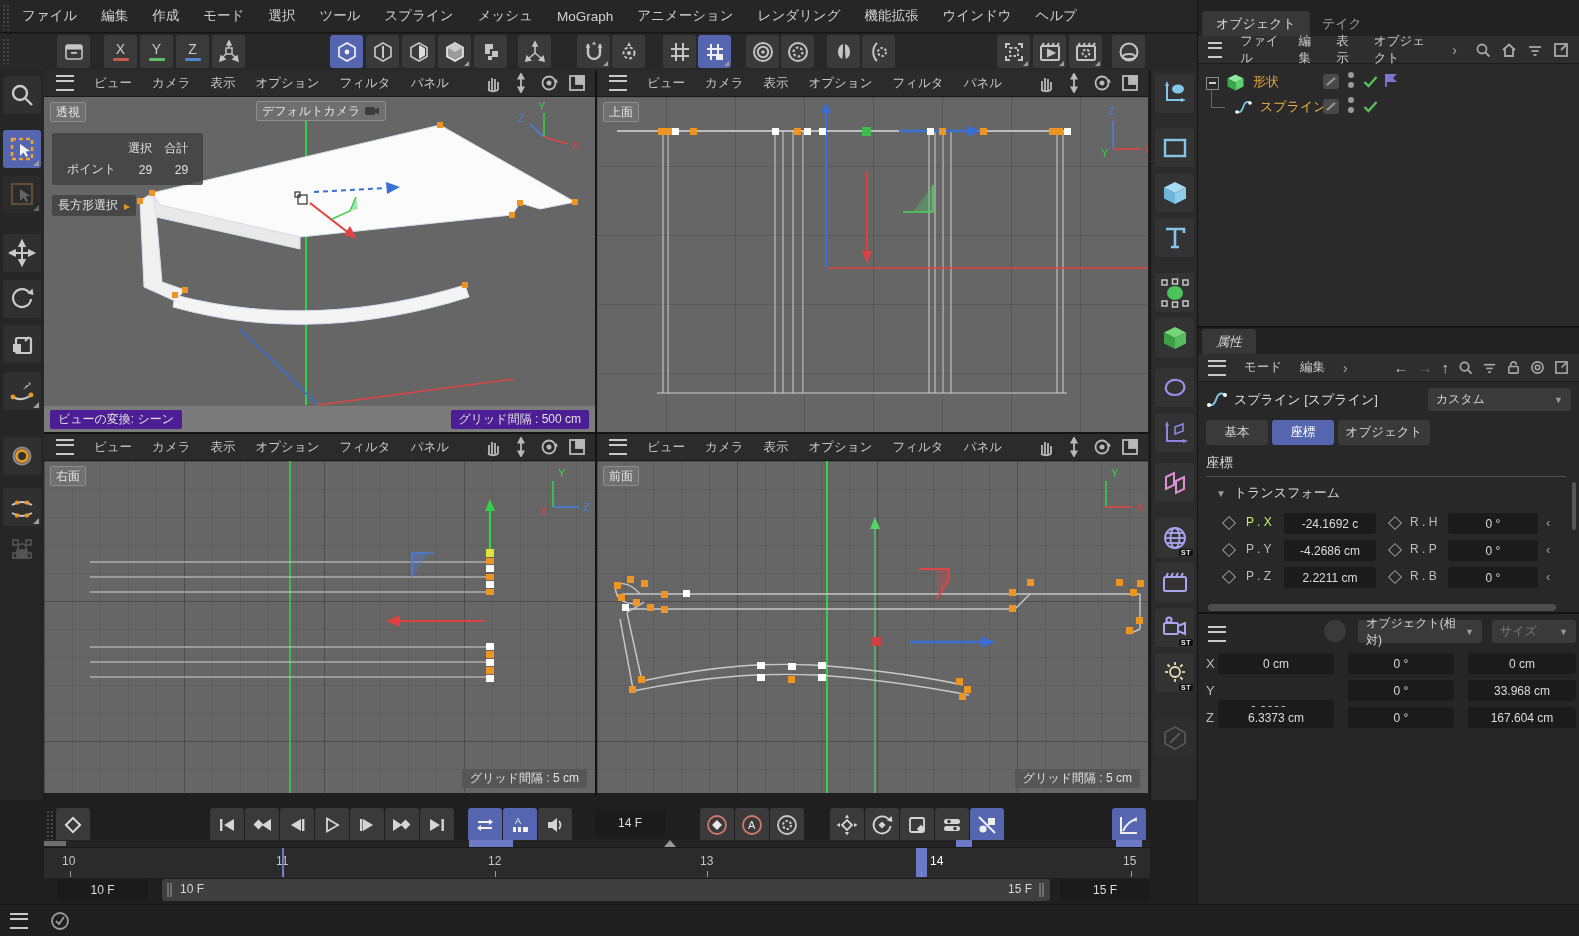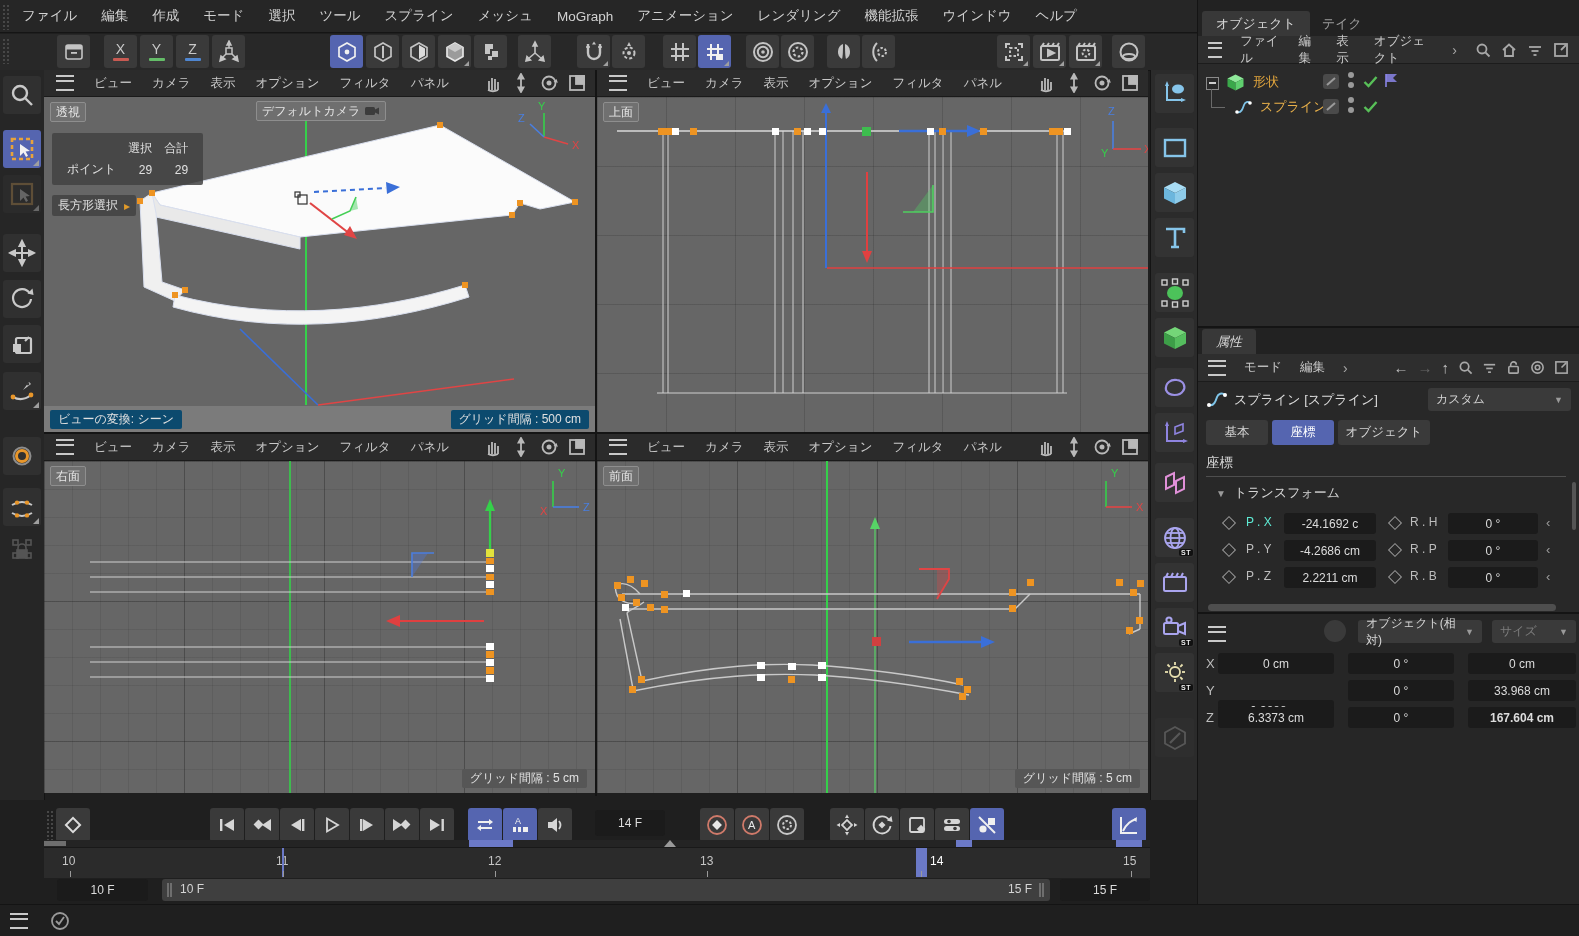--- a/index.html
+++ b/index.html
@@ -29,21 +29,21 @@
   .vpham{width:18px;height:12px;border-top:2px solid #c9c9c9;border-bottom:2px solid #c9c9c9;position:relative;}
   .vpham:before{content:"";position:absolute;left:0;right:0;top:3px;height:2px;background:#c9c9c9;}
   .vpicons{position:absolute;right:8px;top:3px;display:flex;gap:8px;}
   .vpicons svg{display:block;}
   .vp{position:absolute;width:551px;height:332px;background:#666;overflow:hidden;}
   .grid69{background-image:linear-gradient(to right,rgba(40,40,40,.22) 1px,transparent 1px),linear-gradient(to bottom,rgba(40,40,40,.22) 1px,transparent 1px);background-size:69px 69px;}
   .grid28{background-image:linear-gradient(to right,rgba(40,40,40,.13) 1px,transparent 1px),linear-gradient(to bottom,rgba(40,40,40,.13) 1px,transparent 1px),linear-gradient(to right,rgba(30,30,30,.28) 1px,transparent 1px),linear-gradient(to bottom,rgba(30,30,30,.28) 1px,transparent 1px);background-size:28px 28px,28px 28px,140px 140px,140px 140px;}
   .vplabel{position:absolute;left:6px;top:5px;background:#707070;border:1px solid #8e8e8e;color:#e6e6e6;font-size:12px;padding:0 5px;line-height:18px;border-radius:2px;}
   .gridchip{position:absolute;right:8px;bottom:5px;background:#565656;color:#e0e0e0;font-size:12px;padding:1px 8px;border-radius:2px;}
   .vpband{position:absolute;left:0;right:0;bottom:0;height:26px;background:#7b7b7b;display:flex;align-items:center;justify-content:space-between;padding:0 6px;}
-  .bandchip{background:#0c4a6e;color:#e0e0e0;font-size:12px;padding:1px 8px;border-radius:2px;}
+  .bandchip{background:#4c1d95;color:#e0e0e0;font-size:12px;padding:1px 8px;border-radius:2px;}
   .camchip{position:absolute;left:212px;top:4px;background:#6f6f6f;border:1px solid #8e8e8e;color:#e6e6e6;font-size:12px;padding:0 5px;line-height:18px;border-radius:2px;display:flex;align-items:center;gap:4px;}
   .hud{position:absolute;left:8px;top:36px;background:rgba(66,66,66,.85);color:#e0e0e0;font-size:12px;padding:4px 8px;border-radius:2px;}
   .hud table{border-spacing:6px 2px;}
   .hud td{text-align:right;min-width:28px;}
   .toolchip{position:absolute;left:8px;top:98px;background:rgba(66,66,66,.85);color:#e0e0e0;font-size:12px;padding:2px 6px;border-radius:2px;display:flex;align-items:center;gap:6px;}
   .toolchip b{color:#e09a2a;font-weight:normal;}
   
   #rightpanel{position:absolute;left:1198px;top:0;width:381px;height:936px;background:#262626;}
   .ptab{position:absolute;height:25px;line-height:25px;padding:0 14px;font-size:13px;color:#d8d8d8;background:#383838;border-radius:3px 3px 0 0;}
   .ptab.idle{background:transparent;color:#9d9d9d;}
@@ -915,21 +915,21 @@
       </div>
       <span class="tabbtn" style="left:8px;top:38px;width:62px;">基本</span>
       <span class="tabbtn on" style="left:74px;top:38px;width:62px;">座標</span>
       <span class="tabbtn" style="left:140px;top:38px;width:92px;">オブジェクト</span>
       <div style="position:absolute;left:8px;top:72px;font-size:13.5px;color:#d5d5d5;">座標</div>
       <div style="position:absolute;left:8px;top:94px;width:360px;height:1px;background:#4e4e4e;"></div>
       <div style="position:absolute;left:18px;top:102px;font-size:13px;color:#d5d5d5;"><span style="color:#9a9a9a;font-size:10px;margin-right:8px;">▼</span><span>トランスフォーム</span></div>
 
       <div style="position:absolute;left:0;top:130px;width:381px;height:27px;">
         <span class="dia" style="position:absolute;left:26px;top:6px;"></span>
-        <span style="position:absolute;left:48px;top:3px;font-size:12px;color:#5eead4;">P . X</span>
+        <span style="position:absolute;left:48px;top:3px;font-size:12px;color:#bef264;">P . X</span>
         <div class="field" style="left:86px;top:1px;width:92px;">-24.1692 c</div>
         <span class="dia" style="position:absolute;left:192px;top:6px;"></span>
         <span style="position:absolute;left:212px;top:3px;font-size:12px;color:#bdbdbd;">R . H</span>
         <div class="field" style="left:250px;top:1px;width:90px;">0 °</div>
         <span style="position:absolute;left:348px;top:3px;color:#9a9a9a;font-size:13px;">‹</span>
       </div>
       <div style="position:absolute;left:0;top:157px;width:381px;height:27px;">
         <span class="dia" style="position:absolute;left:26px;top:6px;"></span>
         <span style="position:absolute;left:48px;top:3px;font-size:12px;color:#bdbdbd;">P . Y</span>
         <div class="field" style="left:86px;top:1px;width:92px;">-4.2686 cm</div>
@@ -975,21 +975,21 @@
         <span style="position:absolute;left:8px;top:4px;font-size:13px;color:#bdbdbd;">Y</span>
         <div class="field" style="left:20px;top:1px;width:116px;margin-top:20px;">-0.3888 cm</div>
         <div class="field" style="left:150px;top:1px;width:106px;">0 °</div>
         <div class="field" style="left:270px;top:1px;width:108px;">33.968 cm</div>
       </div>
 
       <div style="position:absolute;left:0;top:92px;width:381px;height:27px;">
         <span style="position:absolute;left:8px;top:4px;font-size:13px;color:#bdbdbd;">Z</span>
         <div class="field" style="left:20px;top:1px;width:116px;">6.3373 cm</div>
         <div class="field" style="left:150px;top:1px;width:106px;">0 °</div>
-        <div class="field" style="left:270px;top:1px;width:108px;font-weight:bold;">167.604 cm</div>
+        <div class="field" style="left:270px;top:1px;width:108px;">167.604 cm</div>
       </div>
     </div>
   </div>
   <div class="sep" style="left:1197px;top:0;width:1px;height:936px;"></div>
 
   <div id="transport">
     <div class="grip" style="left:2px;top:4px;height:32px;"></div>
     <div class="tbtn" style="left:12px;">
       <svg width="22" height="22" viewBox="0 0 22 22">
           <rect x="6" y="6" width="10" height="10" fill="none" stroke="#dcdcdc" stroke-width="2" transform="rotate(45 11 11)"></rect>

